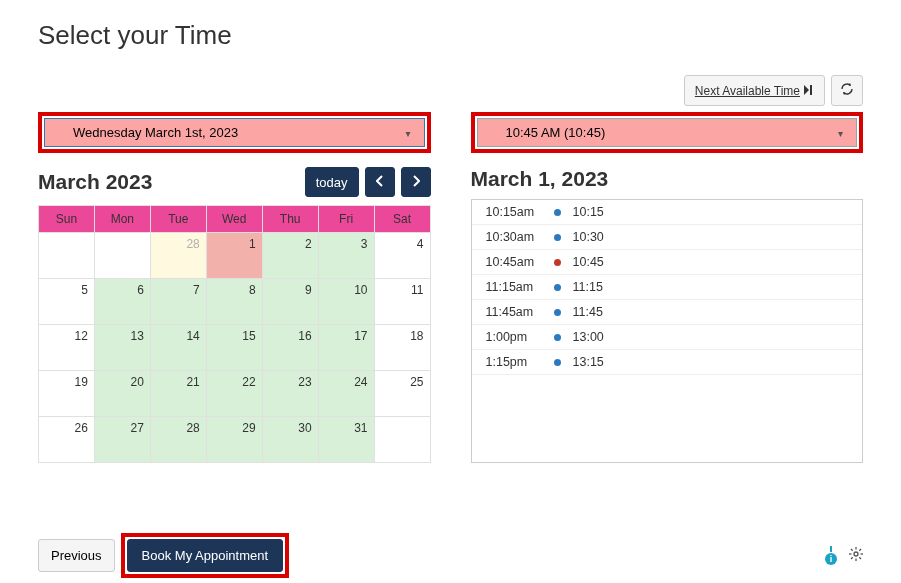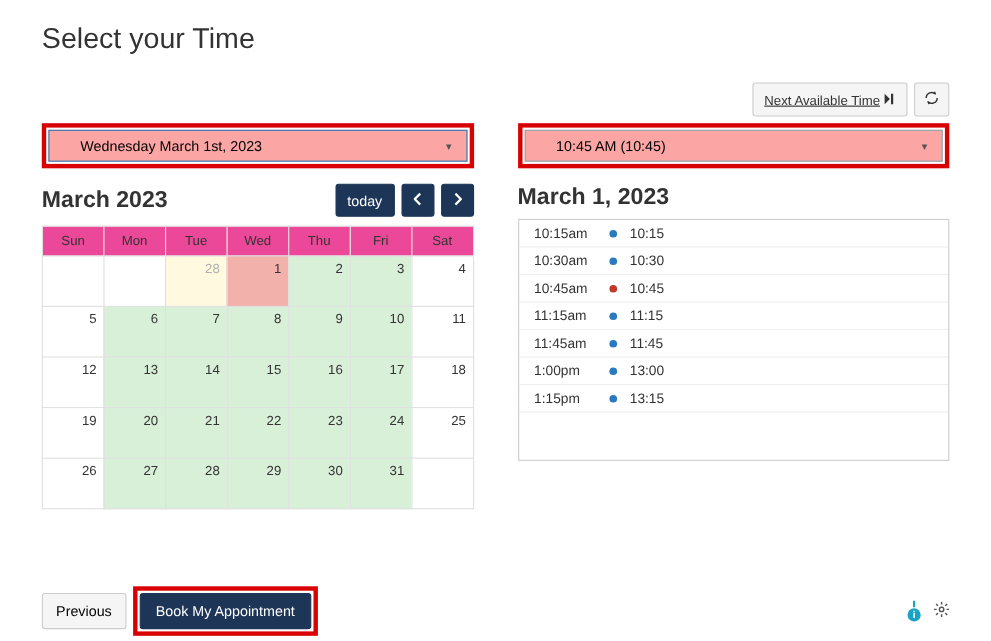--- a/index.html
+++ b/index.html
@@ -22,21 +22,21 @@
 .nav-group { display: flex; gap: 6px; }
 .today-btn { background: #1d3557; color: #fff; border: 1px solid #1d3557; padding: 6px 10px; border-radius: 3px; font-size: 13px; cursor: pointer; }
 .nav-btn { background: #1d3557; color: #fff; border: 1px solid #1d3557; width: 30px; height: 30px; border-radius: 3px; font-size: 13px; cursor: pointer; display: inline-flex; align-items: center; justify-content: center; }
 .calendar { width: 100%; border-collapse: collapse; table-layout: fixed; }
 .calendar th { font-size: 12px; font-weight: 400; padding: 6px 0; border: 1px solid #e0e0e0; background: #ec4899; text-align: center; }
 .calendar td { border: 1px solid #e0e0e0; height: 46px; vertical-align: top; text-align: right; padding: 4px 6px; font-size: 12px; color: #333; background: #fff; }
 .calendar td.avail { background: #d8efd8; }
 .calendar td.past { background: #fff9e0; color: #b0b0b0; }
 .calendar td.selected { background: #f3b1ab; }
 .day-title { font-size: 21px; font-weight: 700; margin-top: 14px; margin-bottom: 8px; }
-.slot-panel { border: 1px solid #ccc; height: 220px; overflow-y: scroll; }
+.slot-panel { border: 1px solid #ccc; height: 264px; overflow-y: scroll; }
 .slot-row { display: flex; align-items: center; gap: 12px; padding: 5px 14px; font-size: 12.5px; border-bottom: 1px solid #eee; }
 .slot-time { width: 56px; color: #333; }
 .dot { width: 7px; height: 7px; border-radius: 50%; background: #2b7abf; display: inline-block; }
 .dot.sel { background: #c0392b; }
 .footer { display: flex; justify-content: space-between; align-items: center; margin-top: 70px; }
 .footer-left { display: flex; align-items: center; gap: 6px; }
 .prev-btn { border: 1px solid #ccc; background: #f5f5f5; padding: 8px 12px; font-size: 13px; border-radius: 3px; cursor: pointer; }
 .book-frame { border: 4px solid #d90000; padding: 2px; }
 .book-btn { background: #1d3557; color: #fff; border: 1px solid #1d3557; padding: 8px 14px; font-size: 13px; border-radius: 3px; cursor: pointer; }
 .footer-right { display: flex; align-items: center; gap: 10px; font-size: 13px; color: #333; }

